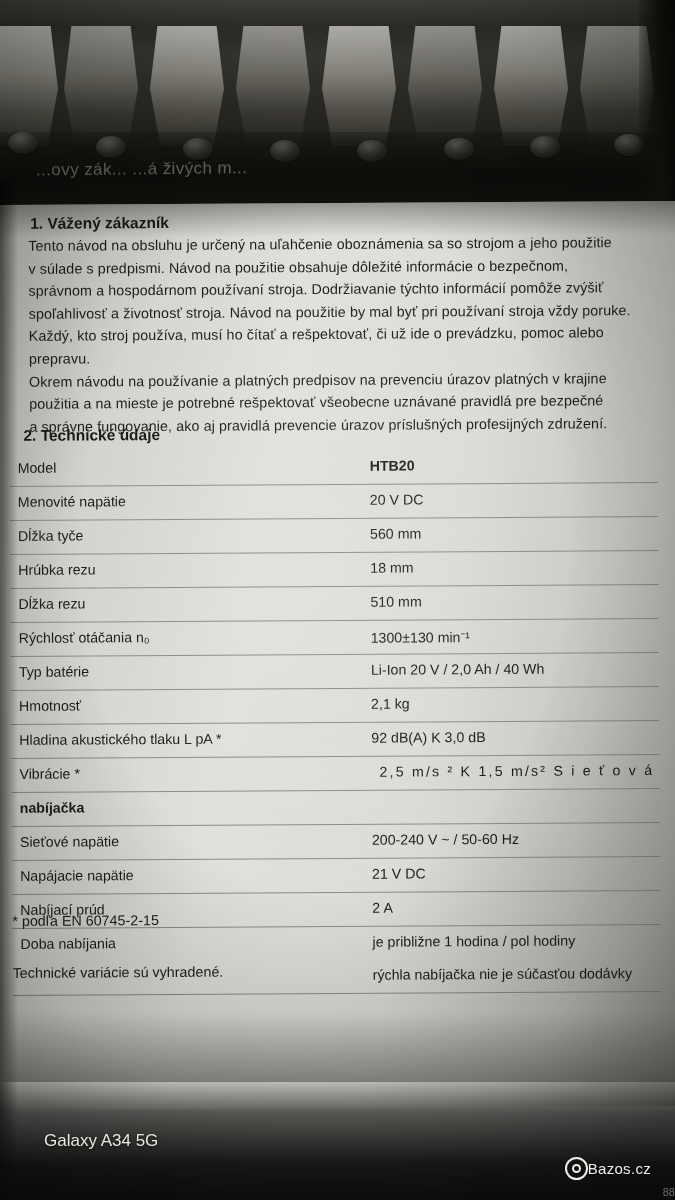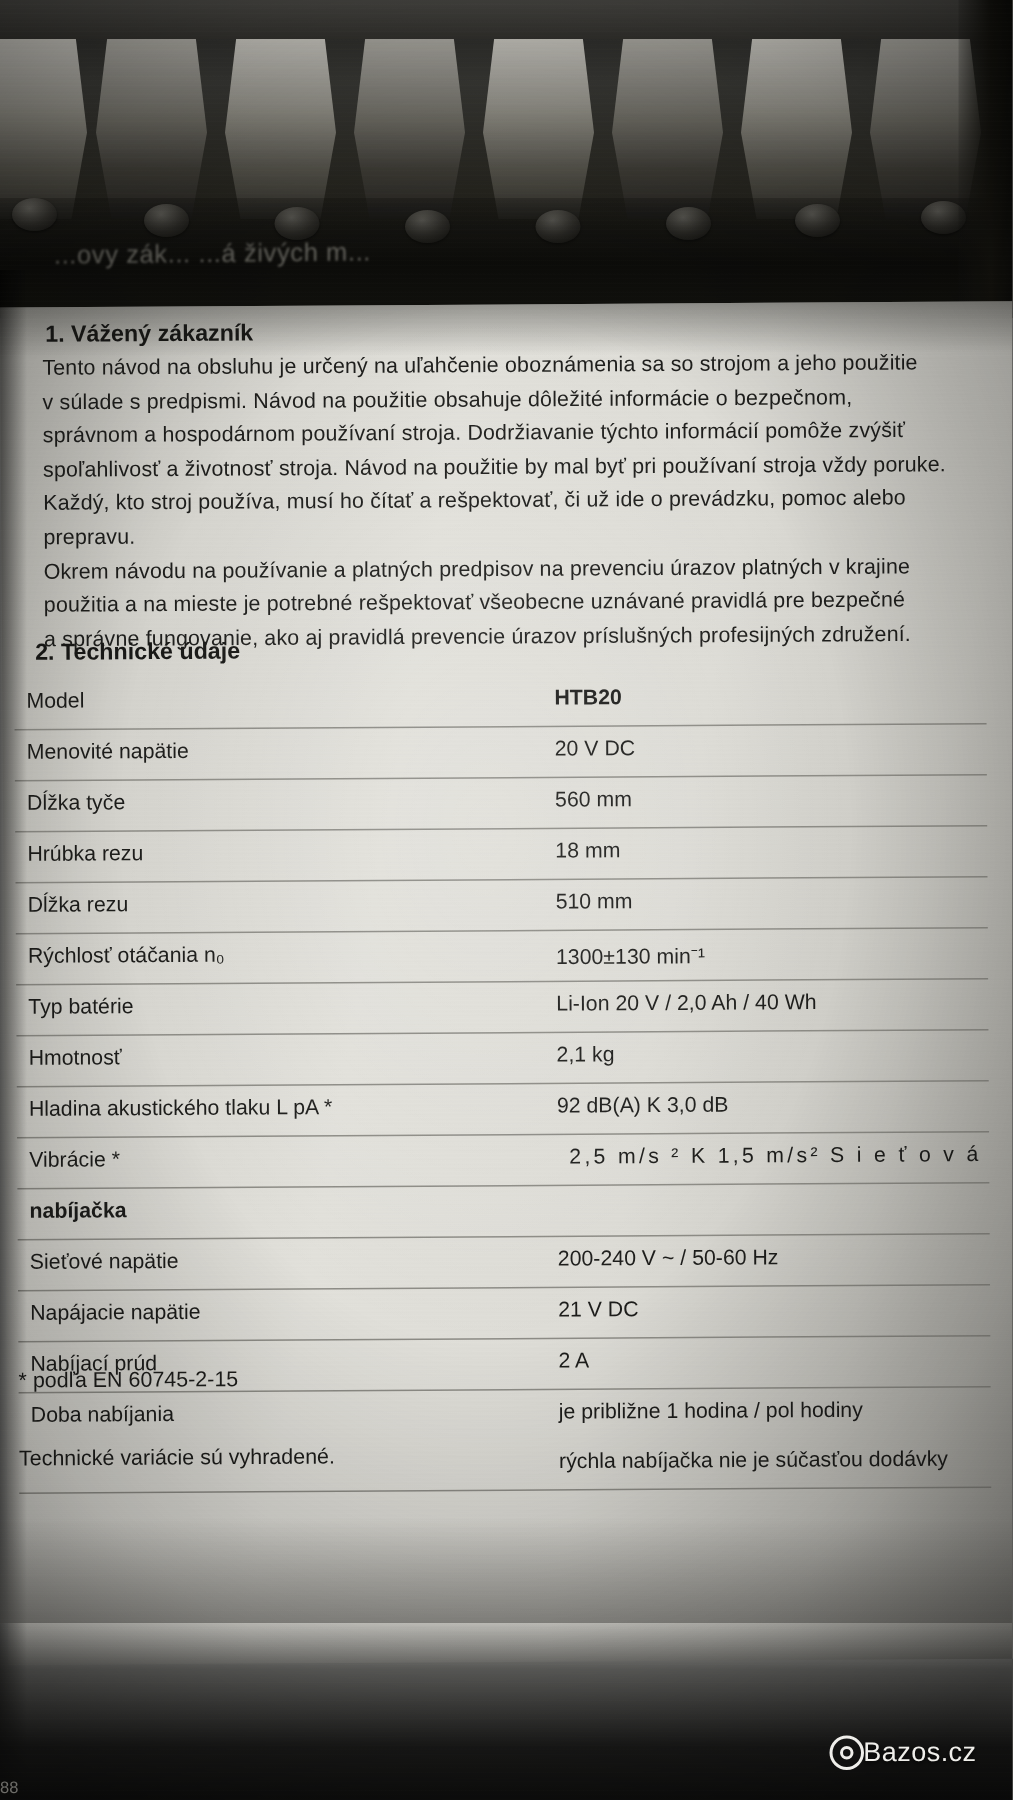--- a/index.html
+++ b/index.html
@@ -208,21 +208,21 @@
     color: #e9e8e4;
     font-size: 17px;
     line-height: 27px;
     text-shadow: 0 1px 3px rgba(0,0,0,.8);
     z-index: 70;
   }
   .bazos {
     position: absolute;
     right: 24px; bottom: 20px;
     color: #efeeea;
-    font-size: 18px;
+    font-size: 15px;
     letter-spacing: .3px;
     text-shadow: 0 1px 3px rgba(0,0,0,.85);
     z-index: 70;
     display: flex;
     align-items: center;
     gap: 0;
   }
   .at-mark {
     display: inline-block;
     width: 19px; height: 19px;
@@ -234,21 +234,21 @@
     content: "";
     position: absolute;
     left: 5px; top: 5px;
     width: 5px; height: 5px;
     border: 2px solid #efeeea;
     border-radius: 50%;
   }
   .page-num {
     position: absolute;
     left: 0; right: 0; bottom: 2px;
-    text-align: left;
+    text-align: right;
     color: #6d6c68;
     font-size: 11px;
     z-index: 70;
   }
 
   
   .soft {
     position: absolute;
     inset: 0;
     z-index: 59;
@@ -394,20 +394,21 @@
       <div class="note" style="top:760px;">Technické variácie sú vyhradené.</div>
 
     </div>
   </div>
 
   <div class="left-dark-strip"></div>
   <div class="page-bottom-fade"></div>
   <div class="bottom-dark"></div>
 
   <div class="stamp">
+    <div>Galaxy A34 5G</div>
   </div>
 
   <div class="bazos">
     <span class="at-mark"></span>
     <span>Bazos.cz</span>
   </div>
 
   <div class="page-num">88</div>
 
   <div class="soft"></div>

